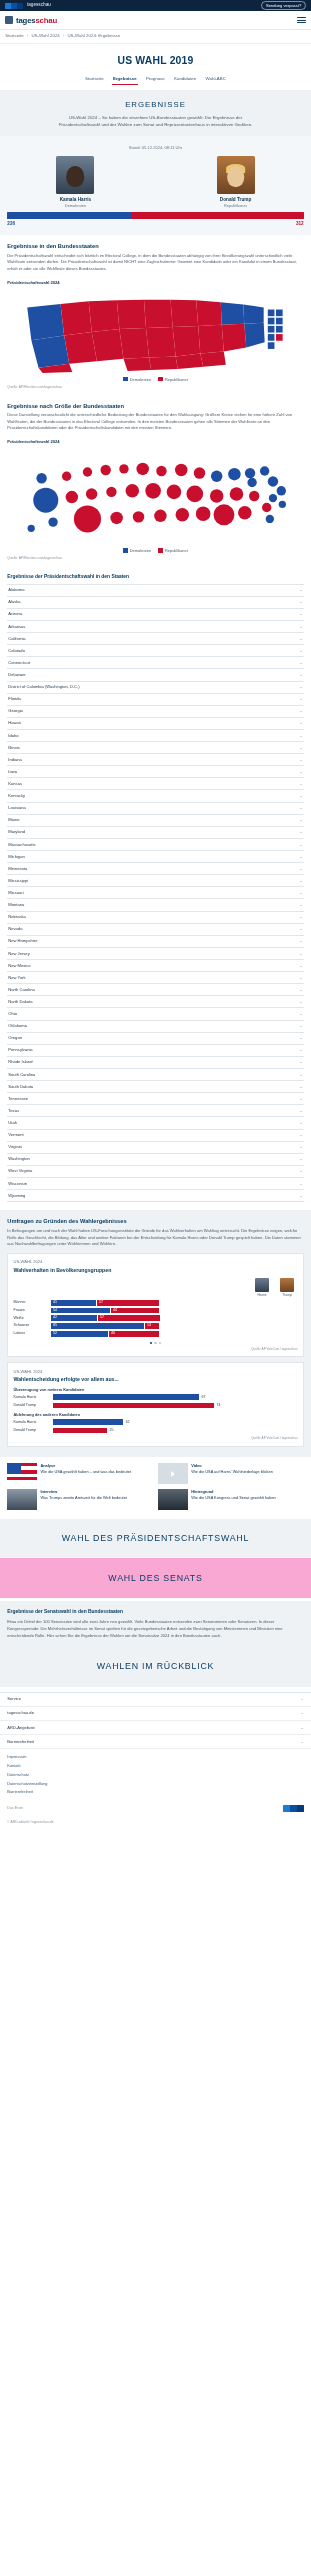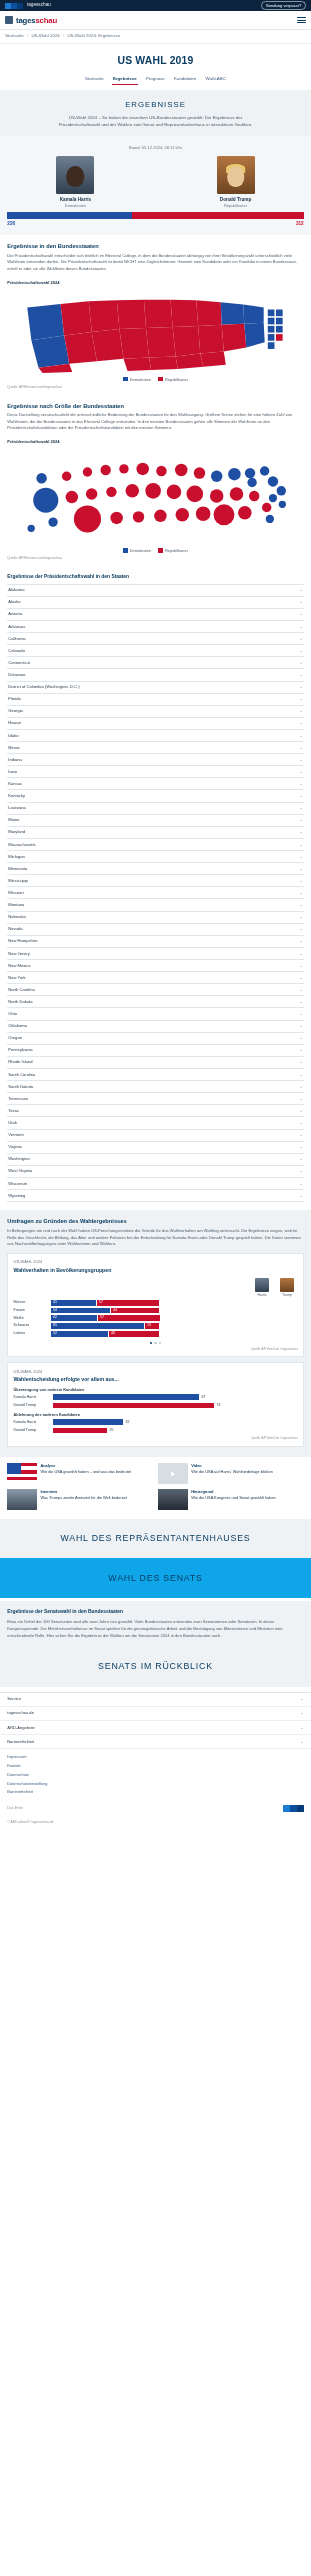--- a/index.html
+++ b/index.html
@@ -773,34 +773,34 @@
         <span class="thumb portrait"></span>
         <span class="tx"><b>Interview</b><span>Was Trumps zweite Amtszeit für die Welt bedeutet</span></span>
       </div>
       <div class="teaser">
         <span class="thumb dark"></span>
         <span class="tx"><b>Hintergrund</b><span>Wie die USA Kongress und Senat gewählt haben</span></span>
       </div>
     </div>
 
   <div class="bigband">
-    <h2>WAHL DES REPRÄSENTANTENHAUSES</h2>
-  </div>
-
-  <div class="bigband" style="background:#0ea5e9;">
+    <h2>WAHL DES PRÄSIDENTSCHAFTSWAHL</h2>
+  </div>
+
+  <div class="bigband" style="background:#f9a8d4;">
     <h2>WAHL DES SENATS</h2>
   </div>
 
   <div class="senate-block">
     <h4>Ergebnisse der Senatswahl in den Bundesstaaten</h4>
     <p>Etwa ein Drittel der 100 Senatssitze wird alle zwei Jahre neu gewählt. Viele Bundesstaaten entsenden zwei Senatorinnen oder Senatoren. In dieser Kongressperiode: Die Mehrheitsverhältnisse im Senat spielten für die gesetzgeberische Arbeit und die Bestätigung von Ministerinnen und Ministern eine entscheidende Rolle. Hier sehen Sie die Ergebnisse der Wahlen um die Senatssitze 2024 in den Bundesstaaten auch.</p>
   </div>
 
   <div class="bigband">
-    <h2>SENATS IM RÜCKBLICK</h2>
+    <h2>WAHLEN IM RÜCKBLICK</h2>
   </div>
 
   <div class="footer">
     <div id="footer-rows">
         <div class="frow">
           <span>Service</span>
           <span class="chev">⌄</span>
         </div>
         <div class="frow">
           <span>tagesschau.de</span>

